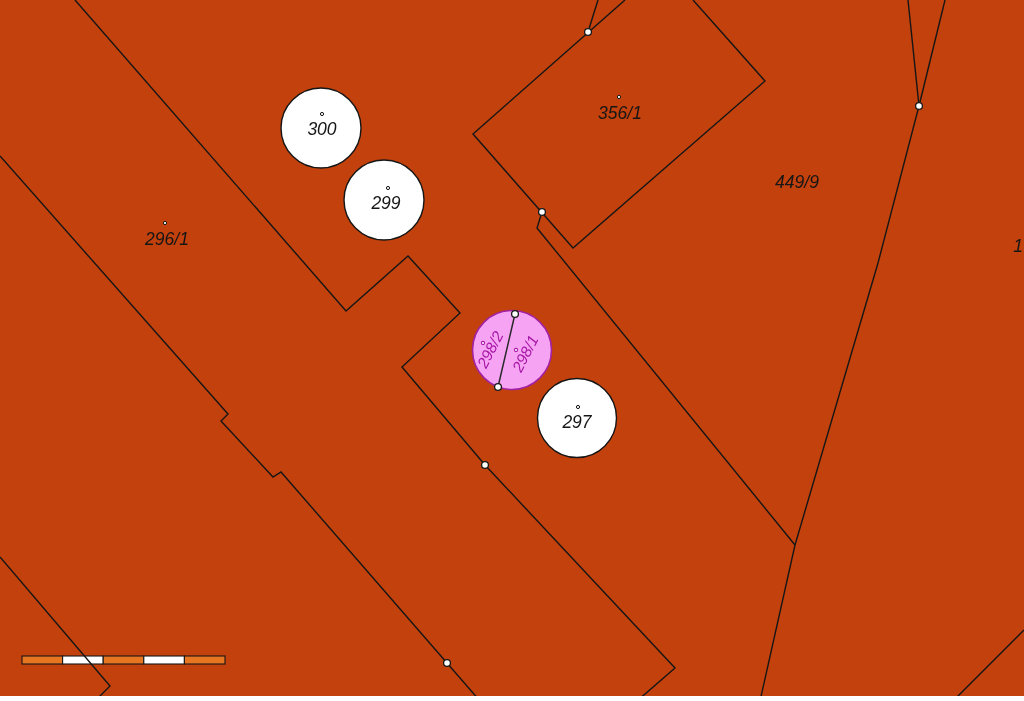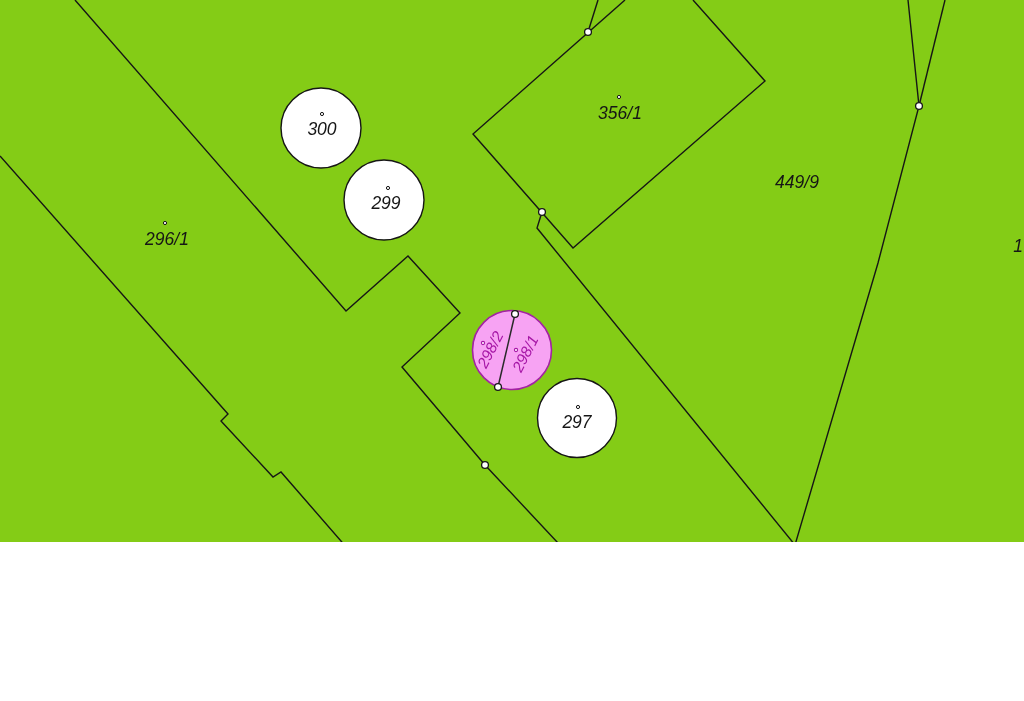--- a/index.html
+++ b/index.html
@@ -1,16 +1,16 @@
 <!DOCTYPE html>
 <html><head>
 <meta charset="utf-8">
 <style>
   html,body{margin:0;padding:0;background:#fff;}
-  .stage{position:relative;width:1024px;height:542px;background:#84cc16;overflow:hidden;}
+  .stage{position:relative;width:1024px;height:696px;background:#c2410c;overflow:hidden;}
   svg{display:block;}
   text{font-family:"Liberation Sans", sans-serif;font-style:italic;}
   .parcel-label{font-size:17.5px;fill:#161616;}
   .hl-label{font-size:15.5px;}
 </style>
 </head>
 <body>
 
 <div class="stage">
 <svg width="1024" height="701" viewBox="0 0 1024 701">

